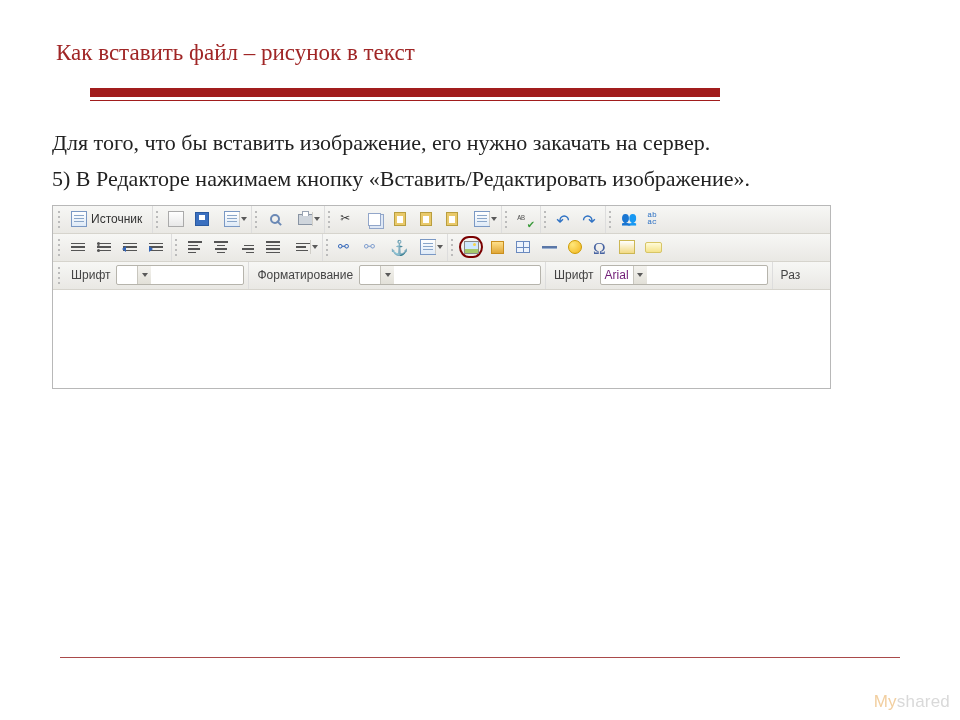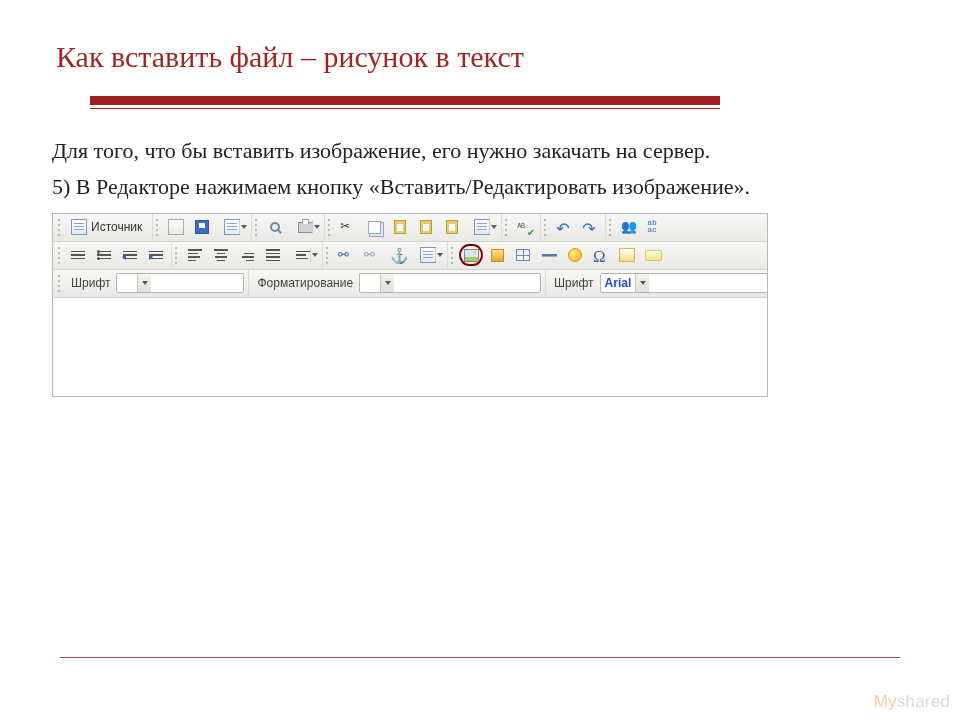--- a/index.html
+++ b/index.html
@@ -8,21 +8,21 @@
     height: 720px;
     background: #fff;
     font-family: Georgia, "Times New Roman", serif;
     position: relative;
     overflow: hidden;
   }
   .slide {
     padding: 40px 52px 0 52px;
   }
   .title {
-    font-size: 30px;
+    font-size: 23px;
     color: #a02626;
     font-weight: normal;
     margin-bottom: 22px;
     padding-left: 4px;
   }
   .rule {
     height: 12px;
     margin: 8px 0 28px 38px;
     width: 630px;
     position: relative;
@@ -42,21 +42,21 @@
     font-size: 22px;
     line-height: 1.38;
     margin-bottom: 2px;
   }
   .body-text p { margin-bottom: 6px; }
 
   
   .editor-wrap {
     border: 1px solid #b8b8b8;
     background: #fff;
-    width: 716px;
+    width: 779px;
     margin-top: 10px;
     font-family: Tahoma, Arial, sans-serif;
     font-size: 12px;
     color: #333;
   }
   .tb-row {
     display: flex;
     align-items: center;
     background: linear-gradient(#f7f7f5, #e9e8e4);
     border-bottom: 1px solid #d6d4cd;
@@ -119,22 +119,21 @@
     align-items: center;
     height: 20px;
     background: #fff;
     border: 1px solid #b6b4ac;
     border-radius: 2px;
     margin: 0 2px;
   }
   .combo .val {
     padding: 0 4px;
     min-width: 20px;
-    color: #1d4ed8;
-    font-weight: bold;
+    color: #701a75;
   }
   .combo .cdd {
     width: 14px;
     height: 100%;
     background: linear-gradient(#f4f3ef,#e2e0d8);
     border-left: 1px solid #c8c6be;
     display:flex;align-items:center;justify-content:center;
   }
   .combo .cdd:after{
     content:"";

